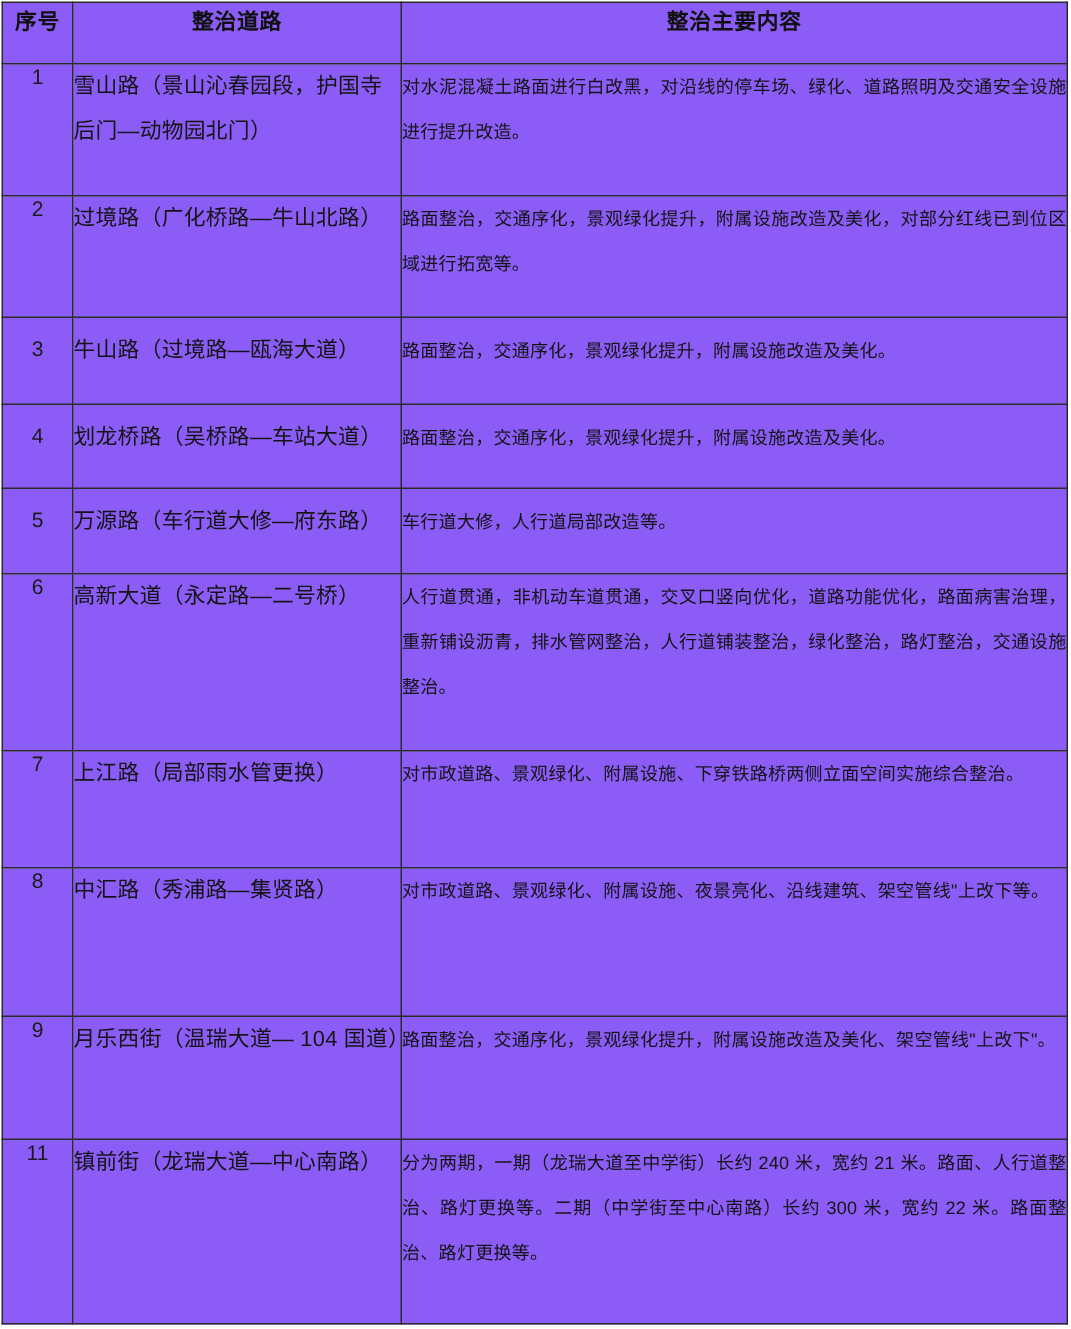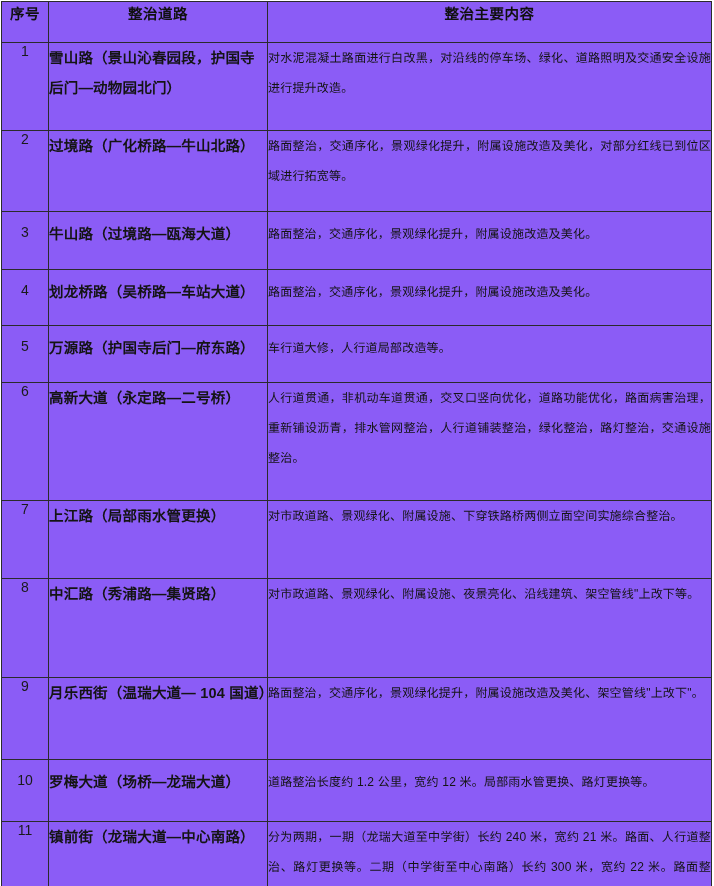--- a/index.html
+++ b/index.html
@@ -66,21 +66,20 @@
     padding-bottom: 10px;
   }
 
   td.road {
     text-align: left;
     font-size: 14.5px;
     line-height: 30px;
     color: #141414;
     padding: 8px 6px 10px 14px;
     letter-spacing: 0.2px;
-    font-weight: bold;
   }
 
   td.desc {
     text-align: left;
     font-size: 12px;
     line-height: 30px;
     color: #141414;
     padding: 8px 6px 10px 10px;
     letter-spacing: 0.2px;
     text-align: justify;
@@ -147,21 +146,21 @@
           <td class="road">牛山路（过境路—瓯海大道）</td>
           <td class="desc">路面整治，交通序化，景观绿化提升，附属设施改造及美化。</td>
         </tr>
         <tr data-row="4">
           <td class="idx">4</td>
           <td class="road">划龙桥路（吴桥路—车站大道）</td>
           <td class="desc">路面整治，交通序化，景观绿化提升，附属设施改造及美化。</td>
         </tr>
         <tr data-row="5">
           <td class="idx">5</td>
-          <td class="road">万源路（护国寺后门—府东路）</td>
+          <td class="road">万源路（车行道大修—府东路）</td>
           <td class="desc">车行道大修，人行道局部改造等。</td>
         </tr>
         <tr data-row="6">
           <td class="idx">6</td>
           <td class="road">高新大道（永定路—二号桥）</td>
           <td class="desc">人行道贯通，非机动车道贯通，交叉口竖向优化，道路功能优化，路面病害治理，重新铺设沥青，排水管网整治，人行道铺装整治，绿化整治，路灯整治，交通设施整治。</td>
         </tr>
         <tr data-row="7">
           <td class="idx">7</td>
           <td class="road">上江路（局部雨水管更换）</td>
@@ -170,25 +169,20 @@
         <tr data-row="8">
           <td class="idx">8</td>
           <td class="road">中汇路（秀浦路—集贤路）</td>
           <td class="desc">对市政道路、景观绿化、附属设施、夜景亮化、沿线建筑、架空管线"上改下等。</td>
         </tr>
         <tr data-row="9">
           <td class="idx">9</td>
           <td class="road">月乐西街（温瑞大道— 104 国道）</td>
           <td class="desc">路面整治，交通序化，景观绿化提升，附属设施改造及美化、架空管线"上改下"。</td>
         </tr>
-        <tr data-row="10">
-          <td class="idx">10</td>
-          <td class="road">罗梅大道（场桥—龙瑞大道）</td>
-          <td class="desc">道路整治长度约 1.2 公里，宽约 12 米。局部雨水管更换、路灯更换等。</td>
-        </tr>
         <tr data-row="11">
           <td class="idx">11</td>
           <td class="road">镇前街（龙瑞大道—中心南路）</td>
           <td class="desc">分为两期，一期（龙瑞大道至中学街）长约 240 米，宽约 21 米。路面、人行道整治、路灯更换等。二期（中学街至中心南路）长约 300 米，宽约 22 米。路面整治、路灯更换等。</td>
         </tr>
       </tbody>
   </table>
 </div>
 
 </body></html>

